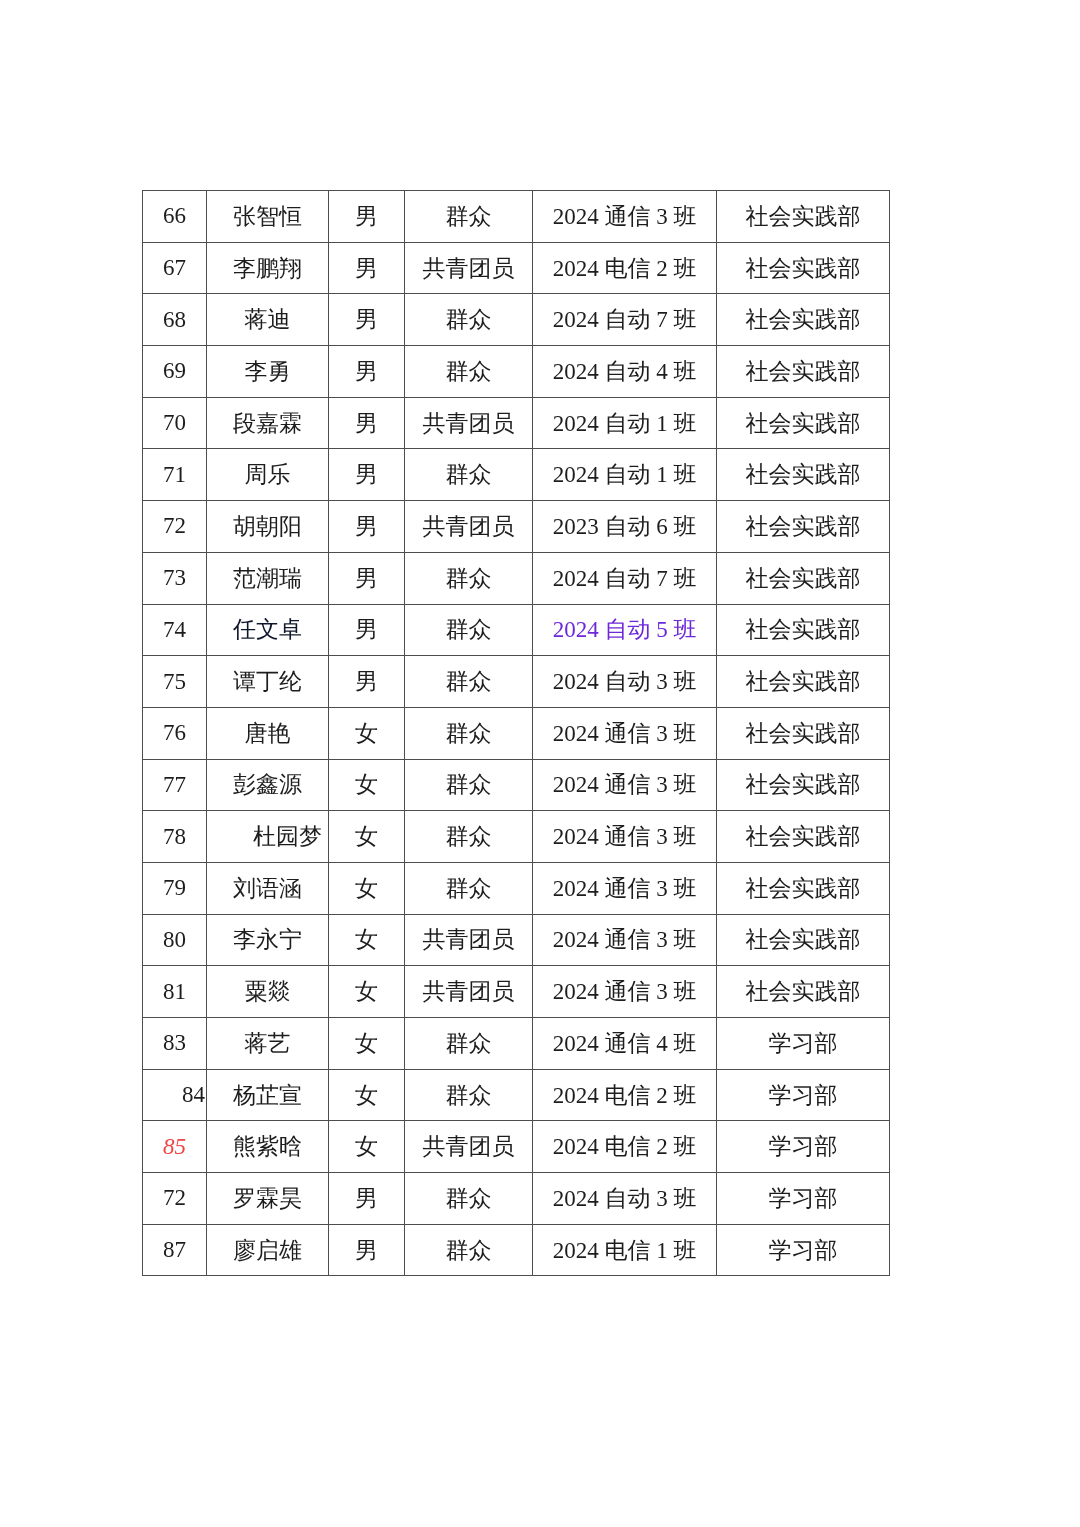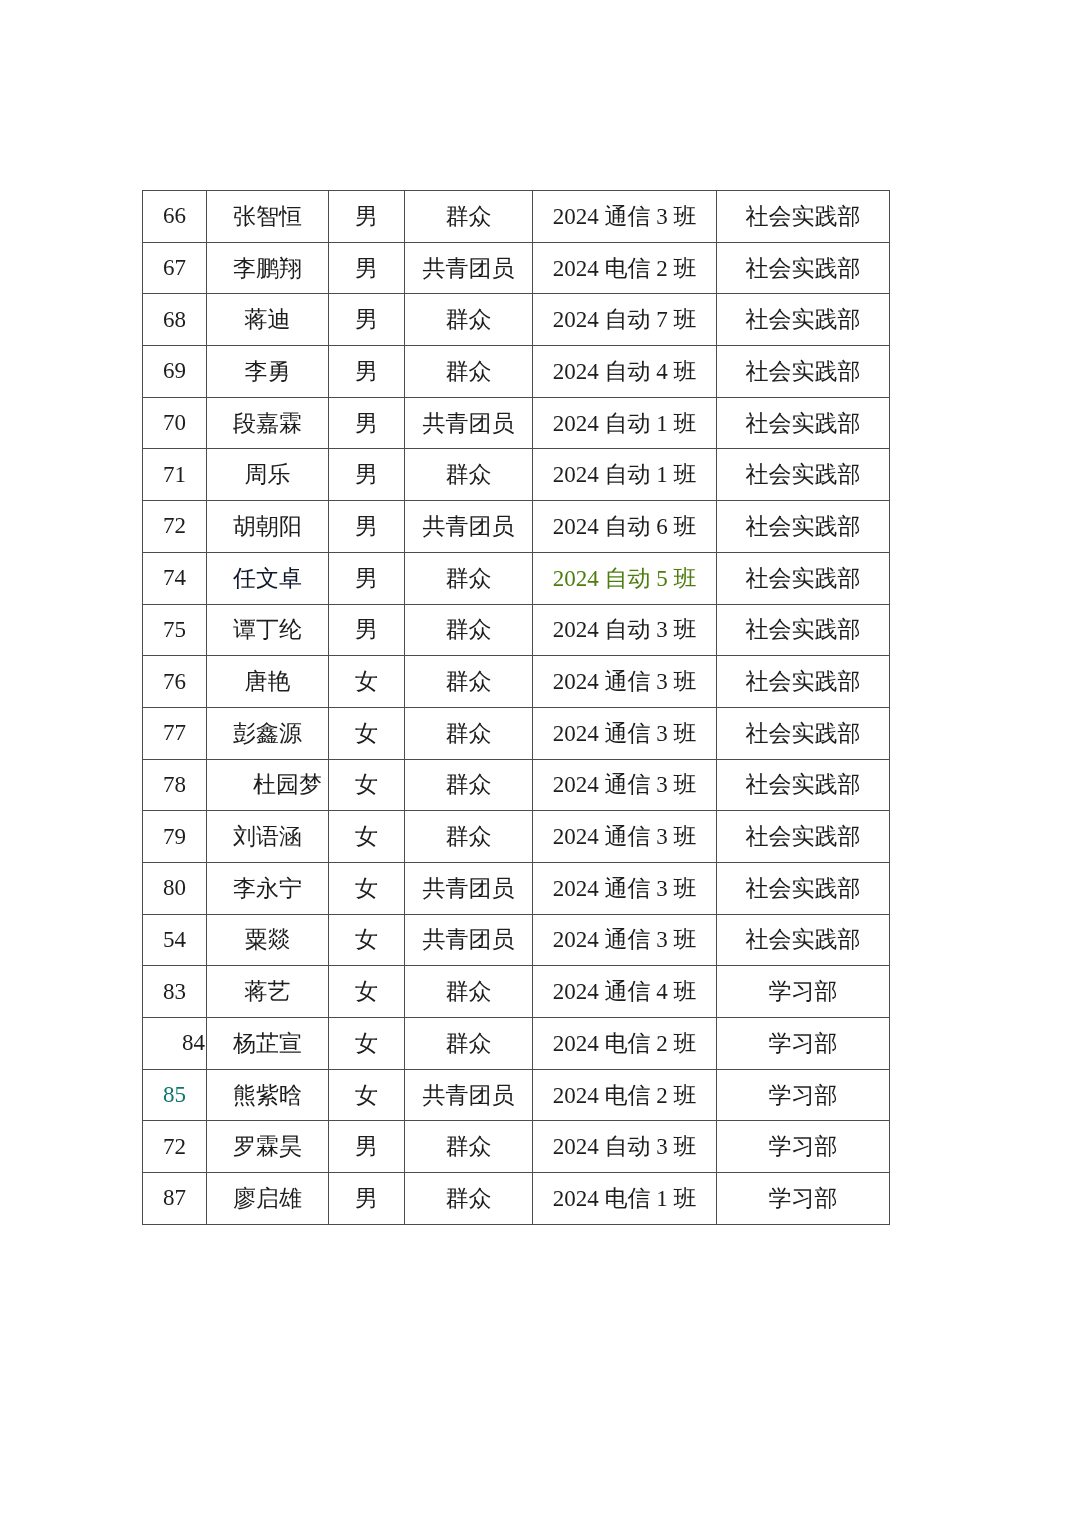--- a/index.html
+++ b/index.html
@@ -95,29 +95,37 @@
           <td style="border-color: rgb(77, 77, 77); color: rgb(29, 29, 29);">男</td>
           <td style="border-color: rgb(77, 77, 77); color: rgb(29, 29, 29);">群众</td>
           <td style="border-color: rgb(77, 77, 77); color: rgb(29, 29, 29);">2024 自动 1 班</td>
           <td style="border-color: rgb(77, 77, 77); color: rgb(29, 29, 29);">社会实践部</td>
         </tr>
         <tr>
           <td style="border-color: rgb(77, 77, 77); color: rgb(29, 29, 29);">72</td>
           <td style="border-color: rgb(77, 77, 77); color: rgb(29, 29, 29);">胡朝阳</td>
           <td style="border-color: rgb(77, 77, 77); color: rgb(29, 29, 29);">男</td>
           <td style="border-color: rgb(77, 77, 77); color: rgb(29, 29, 29);">共青团员</td>
-          <td style="border-color: rgb(77, 77, 77); color: rgb(29, 29, 29);">2024 自动 6 班</td>
+          <td style="border-color: rgb(77, 77, 77); color: rgb(29, 29, 29);">2023 自动 6 班</td>
+          <td style="border-color: rgb(77, 77, 77); color: rgb(29, 29, 29);">社会实践部</td>
+        </tr>
+        <tr>
+          <td style="border-color: rgb(77, 77, 77); color: rgb(29, 29, 29);">73</td>
+          <td style="border-color: rgb(77, 77, 77); color: rgb(29, 29, 29);">范潮瑞</td>
+          <td style="border-color: rgb(77, 77, 77); color: rgb(29, 29, 29);">男</td>
+          <td style="border-color: rgb(77, 77, 77); color: rgb(29, 29, 29);">群众</td>
+          <td style="border-color: rgb(77, 77, 77); color: rgb(29, 29, 29);">2024 自动 7 班</td>
           <td style="border-color: rgb(77, 77, 77); color: rgb(29, 29, 29);">社会实践部</td>
         </tr>
         <tr>
           <td style="border-color: rgb(77, 77, 77); color: rgb(29, 29, 29);">74</td>
           <td style="border-color: rgb(77, 77, 77); color: #0f172a; text-align: center;">任文卓</td>
           <td style="border-color: rgb(77, 77, 77); color: rgb(29, 29, 29);">男</td>
           <td style="border-color: rgb(77, 77, 77); color: rgb(29, 29, 29);">群众</td>
-          <td style="border-color: rgb(77, 77, 77); color: #4d7c0f;">2024 自动 5 班</td>
+          <td style="border-color: rgb(77, 77, 77); color: #6d28d9;">2024 自动 5 班</td>
           <td style="border-color: rgb(77, 77, 77); color: rgb(29, 29, 29);">社会实践部</td>
         </tr>
         <tr>
           <td style="border-color: rgb(77, 77, 77); color: rgb(29, 29, 29);">75</td>
           <td style="border-color: rgb(77, 77, 77); color: rgb(29, 29, 29);">谭丁纶</td>
           <td style="border-color: rgb(77, 77, 77); color: rgb(29, 29, 29);">男</td>
           <td style="border-color: rgb(77, 77, 77); color: rgb(29, 29, 29);">群众</td>
           <td style="border-color: rgb(77, 77, 77); color: rgb(29, 29, 29);">2024 自动 3 班</td>
           <td style="border-color: rgb(77, 77, 77); color: rgb(29, 29, 29);">社会实践部</td>
         </tr>
@@ -155,21 +163,21 @@
         </tr>
         <tr>
           <td style="border-color: rgb(77, 77, 77); color: rgb(29, 29, 29);">80</td>
           <td style="border-color: rgb(77, 77, 77); color: rgb(29, 29, 29);">李永宁</td>
           <td style="border-color: rgb(77, 77, 77); color: rgb(29, 29, 29);">女</td>
           <td style="border-color: rgb(77, 77, 77); color: rgb(29, 29, 29);">共青团员</td>
           <td style="border-color: rgb(77, 77, 77); color: rgb(29, 29, 29);">2024 通信 3 班</td>
           <td style="border-color: rgb(77, 77, 77); color: rgb(29, 29, 29);">社会实践部</td>
         </tr>
         <tr>
-          <td style="border-color: rgb(77, 77, 77); color: rgb(29, 29, 29);">54</td>
+          <td style="border-color: rgb(77, 77, 77); color: rgb(29, 29, 29);">81</td>
           <td style="border-color: rgb(77, 77, 77); color: rgb(29, 29, 29);">粟燚</td>
           <td style="border-color: rgb(77, 77, 77); color: rgb(29, 29, 29);">女</td>
           <td style="border-color: rgb(77, 77, 77); color: rgb(29, 29, 29);">共青团员</td>
           <td style="border-color: rgb(77, 77, 77); color: rgb(29, 29, 29);">2024 通信 3 班</td>
           <td style="border-color: rgb(77, 77, 77); color: rgb(29, 29, 29);">社会实践部</td>
         </tr>
         <tr>
           <td style="border-color: rgb(77, 77, 77); color: rgb(29, 29, 29);">83</td>
           <td style="border-color: rgb(77, 77, 77); color: rgb(29, 29, 29);">蒋艺</td>
           <td style="border-color: rgb(77, 77, 77); color: rgb(29, 29, 29);">女</td>
@@ -179,21 +187,21 @@
         </tr>
         <tr>
           <td style="border-color: rgb(77, 77, 77); color: rgb(29, 29, 29); padding-left: 38px;">84</td>
           <td style="border-color: rgb(77, 77, 77); color: rgb(29, 29, 29);">杨芷宣</td>
           <td style="border-color: rgb(77, 77, 77); color: rgb(29, 29, 29);">女</td>
           <td style="border-color: rgb(77, 77, 77); color: rgb(29, 29, 29);">群众</td>
           <td style="border-color: rgb(77, 77, 77); color: rgb(29, 29, 29);">2024 电信 2 班</td>
           <td style="border-color: rgb(77, 77, 77); color: rgb(29, 29, 29);">学习部</td>
         </tr>
         <tr>
-          <td style="border-color: rgb(77, 77, 77); color: #0f766e;">85</td>
+          <td style="border-color: rgb(77, 77, 77); color: #ef4444; font-style: italic;">85</td>
           <td style="border-color: rgb(77, 77, 77); color: rgb(29, 29, 29);">熊紫晗</td>
           <td style="border-color: rgb(77, 77, 77); color: rgb(29, 29, 29);">女</td>
           <td style="border-color: rgb(77, 77, 77); color: rgb(29, 29, 29);">共青团员</td>
           <td style="border-color: rgb(77, 77, 77); color: rgb(29, 29, 29);">2024 电信 2 班</td>
           <td style="border-color: rgb(77, 77, 77); color: rgb(29, 29, 29);">学习部</td>
         </tr>
         <tr>
           <td style="border-color: rgb(77, 77, 77); color: rgb(29, 29, 29);">72</td>
           <td style="border-color: rgb(77, 77, 77); color: rgb(29, 29, 29);">罗霖昊</td>
           <td style="border-color: rgb(77, 77, 77); color: rgb(29, 29, 29);">男</td>

